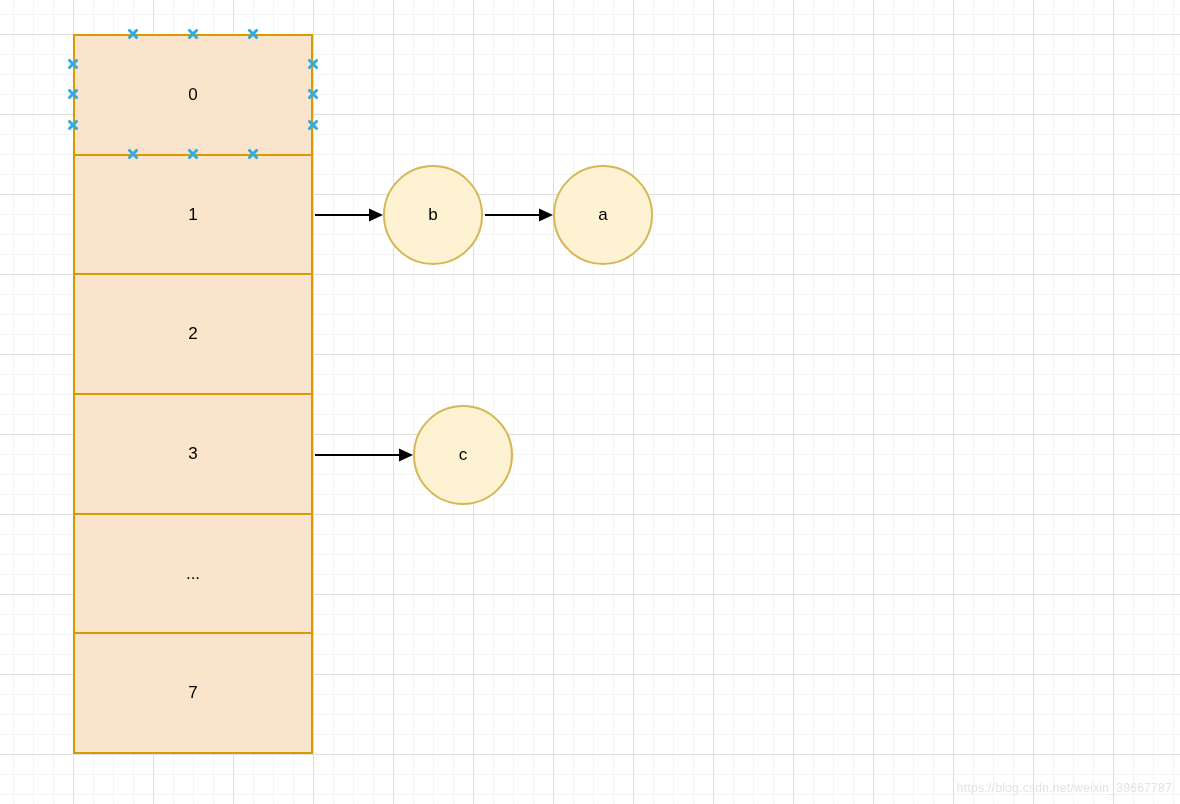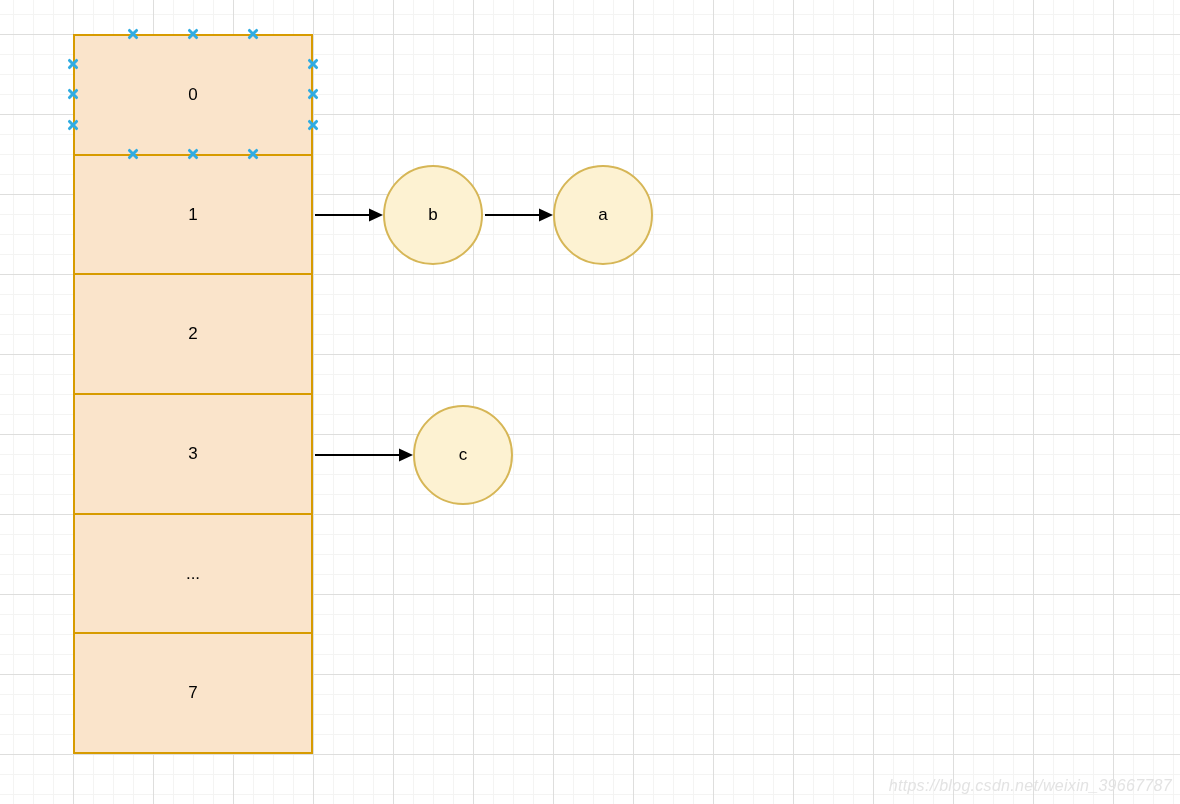--- a/index.html
+++ b/index.html
@@ -96,26 +96,25 @@
     width: 1180px;
     height: 804px;
     pointer-events: none;
   }
 
   
   .watermark {
     position: absolute;
     right: 8px;
     bottom: 9px;
-    font-size: 16px;
+    font-size: 12px;
     letter-spacing: 0.3px;
     color: #e3e3e3;
     user-select: none;
     white-space: nowrap;
-    font-style: italic;
   }
 </style>
 </head>
 <body>
 
 <div class="canvas">
 
   <svg class="edges" viewBox="0 0 1180 804" xmlns="http://www.w3.org/2000/svg">
     <g>
       <line x1="315" y1="215" x2="369" y2="215" stroke="#000000" stroke-width="2"></line>

